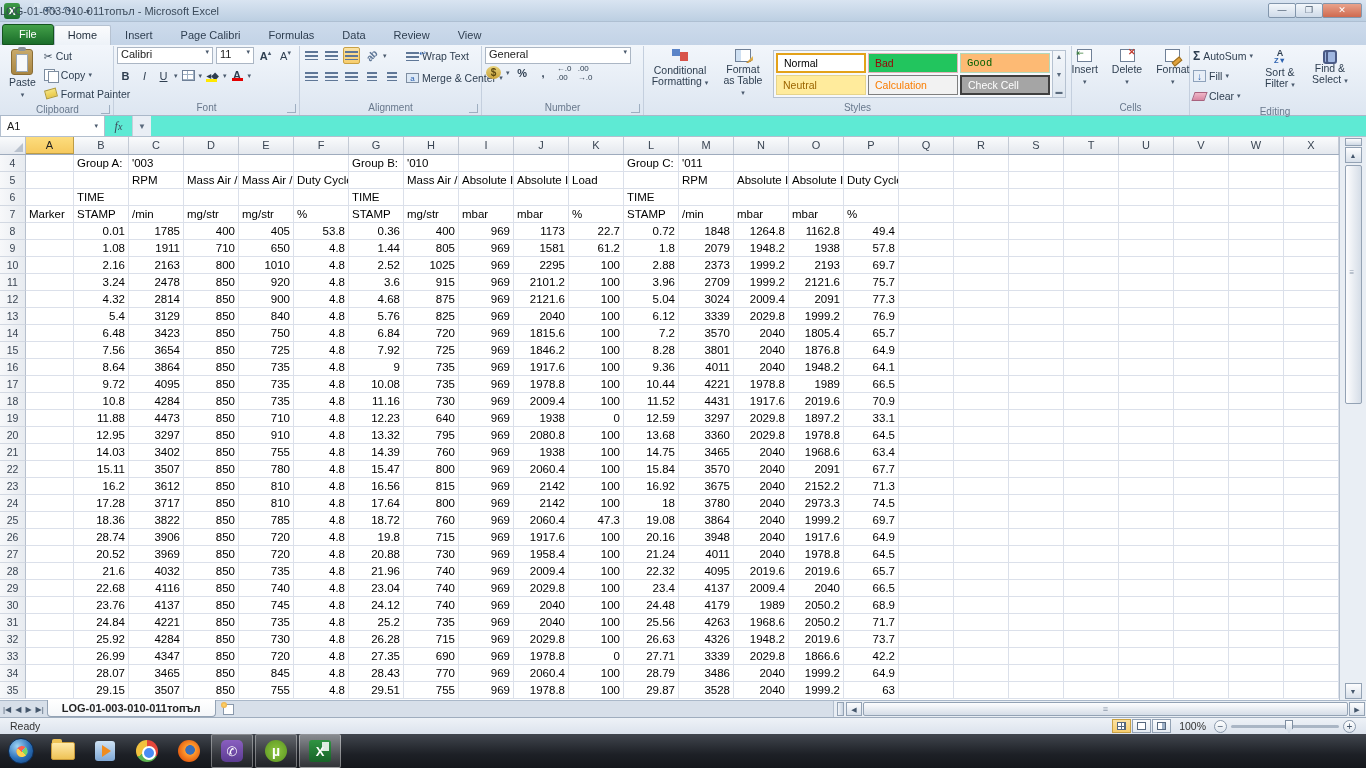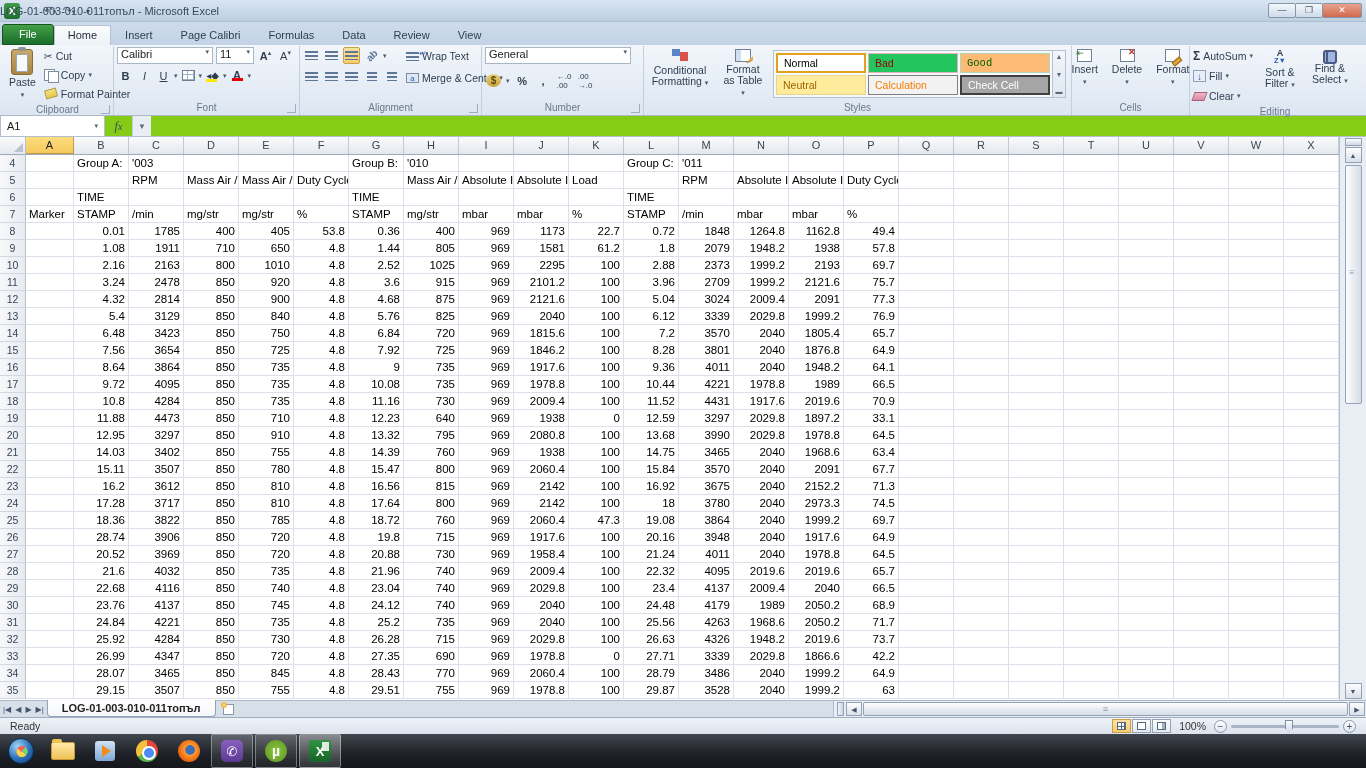--- a/index.html
+++ b/index.html
@@ -85,21 +85,21 @@
     background:#f6f8fb; border:1px solid #b6c2d1; padding:2px; }
   .stylechip { font-size:10.5px; display:flex; align-items:center; padding:0 6px; border:1px solid #c9d2dd; }
   .gal-scroll { width:13px; border:1px solid #b6c2d1; border-left:none; background:linear-gradient(#f3f6fa,#dfe7f0);
     display:flex; flex-direction:column; align-items:center; justify-content:space-between; padding:2px 0; font-size:7px; color:#5a6a7d;}
   .wrap-ic { width:13px; height:9px; background:repeating-linear-gradient(to bottom,#5f7797 0 2px,transparent 2px 4px); position:relative;}
   .wrap-ic::after{content:"↩"; position:absolute; right:-7px; top:-3px; font-size:8px; color:#2d62b0;}
   .merge-ic { width:13px; height:10px; border:1px solid #7d8da0; background:#dce8f5; font-size:8px; text-align:center; line-height:9px; color:#2d62b0;}
   .orient-ic { font-size:10px; color:#5f7797; transform:rotate(-45deg); font-weight:bold;}
 
   
-  .fbar { height:21px; background:#84cc16; border-bottom:1px solid #b3bfce; display:flex; align-items:stretch; }
+  .fbar { height:21px; background:#5eead4; border-bottom:1px solid #b3bfce; display:flex; align-items:stretch; }
   .namebox { width:105px; background:#fff; border:1px solid #b3bfce; border-top:none; border-bottom:none;
     display:flex; align-items:center; padding:0 6px; font-size:11px; }
   .namebox .arrow { margin-left:auto; }
   .fx { width:28px; display:flex; align-items:center; justify-content:center; font-family:"Liberation Serif",serif;
     font-style:italic; font-size:12px; color:#3b4a5a; border-right:1px solid #c5cfdb; }
   .fvalue { flex:1; background:#fff; display:flex; align-items:center; padding:0 5px; font-size:11.5px; }
   .fexpand { width:18px; display:flex; align-items:center; justify-content:center; color:#5a6a7d; font-size:8px; background:#e9eef5;}
 
   
   .gridwrap { flex:1; display:flex; background:#fff; min-height:0; }
@@ -344,21 +344,21 @@
               <span>Merge &amp; Center</span> 
               <span class="arrow">▾</span>
             </div>
         </div>
       </div>
       <div class="grp-label"><span>Alignment</span><span class="dlg"></span></div>
     </div>
 
     <div class="grp" style="width:162px">
       <div class="grp-body">
-        <div class="col" style="gap:8px; width:100%">
+        <div class="col" style="gap:0; width:100%">
           <div class="combo" style="width:146px">
               <span>General</span>
               <span class="arrow">▾</span>
             </div>
           <div style="display:flex; gap:4px; align-items:center">
             <span class="fbtn">
                 <span class="acct-ic">$</span>
               </span>
               <span class="arrow">▾</span>
             <span class="fbtn">
@@ -935,21 +935,21 @@
             <div class="cell num">3297</div>
             <div class="cell num">850</div>
             <div class="cell num">910</div>
             <div class="cell num">4.8</div>
             <div class="cell num">13.32</div>
             <div class="cell num">795</div>
             <div class="cell num">969</div>
             <div class="cell num">2080.8</div>
             <div class="cell num">100</div>
             <div class="cell num">13.68</div>
-            <div class="cell num">3990</div>
+            <div class="cell num">3360</div>
             <div class="cell num">2029.8</div>
             <div class="cell num">1978.8</div>
             <div class="cell num">64.5</div>
             <div class="cell"></div>
             <div class="cell"></div>
             <div class="cell"></div>
             <div class="cell"></div>
             <div class="cell"></div>
             <div class="cell"></div>
             <div class="cell"></div>

